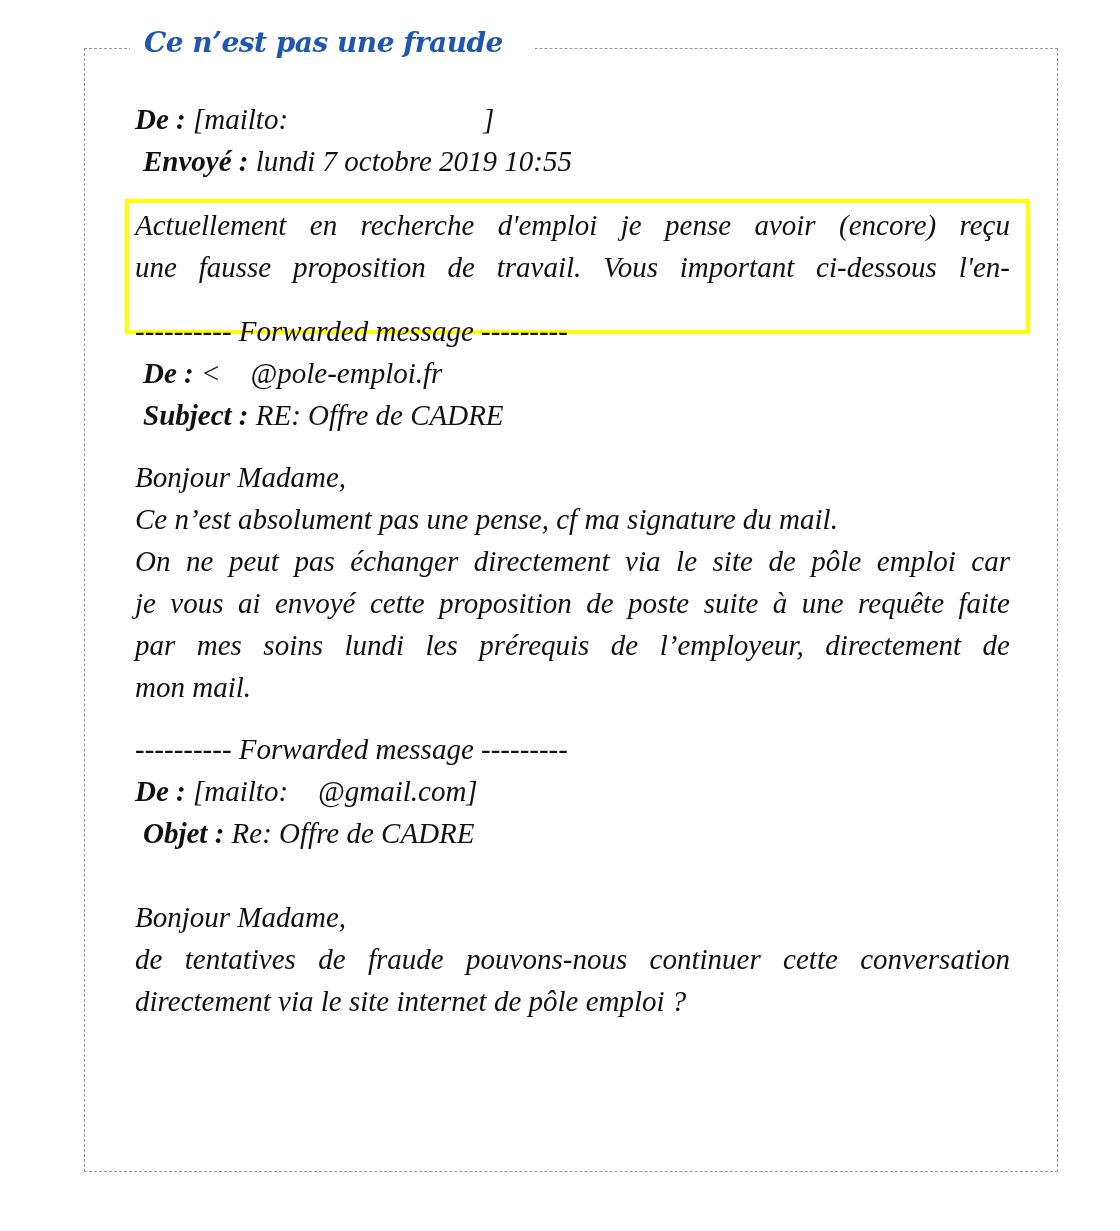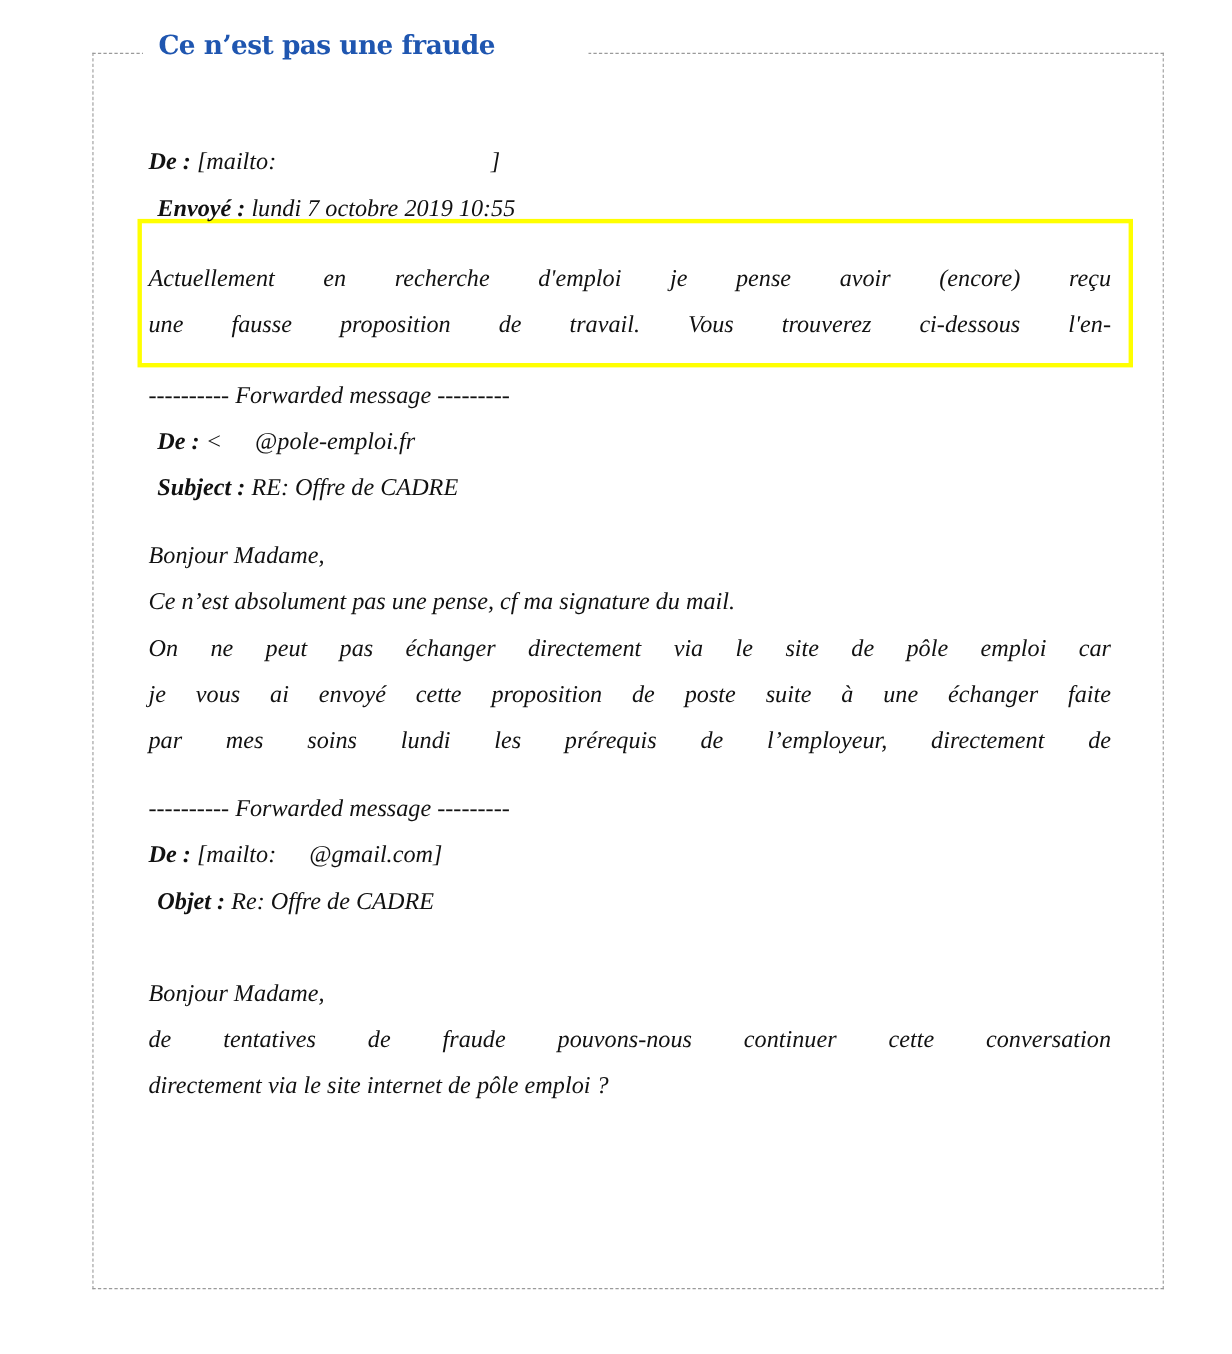--- a/index.html
+++ b/index.html
@@ -25,41 +25,41 @@
       box-sizing: border-box;
     }
     .legend-title {
       position: absolute;
       left: 130px;
       top: 26px;
       padding: 0 14px;
       background: #ffffff;
       font-family: "DejaVu Serif", "Liberation Serif", serif;
       font-weight: bold;
-      font-size: 24px;
+      font-style: italic;
+      font-size: 28px;
       color: #1f56b0;
       letter-spacing: -0.5px;
     }
     .title-gap {
       position: absolute;
       left: 130px;
       top: 40px;
       width: 405px;
       height: 16px;
       background: #ffffff;
     }
     .content {
       position: absolute;
       left: 135px;
       top: 98px;
       width: 875px;
       font-style: italic;
-      font-size: 22px;
+      font-size: 29px;
       line-height: 42px;
-      margin-top: 28px;
     }
     .line { display: block; white-space: nowrap; }
     .lbl { font-weight: bold; font-style: italic; }
     .indent1 { padding-left: 8px; }
     .gap-s { height: 22px; }
     .gap-m { height: 20px; }
     .gap-l { height: 42px; }
     .highlight {
       position: absolute;
       left: 125px;
@@ -92,41 +92,42 @@
     <span>[mailto:</span><span class="blank" style="width:195px"></span><span>]</span>
   </span>
   <span class="line indent1">
     <span class="lbl">Envoyé :</span>
     <span>lundi 7 octobre 2019 10:55</span>
   </span>
 
   <div class="gap-s"></div>
 
   <span class="line just">Actuellement en recherche d'emploi je pense avoir (encore) reçu</span>
-  <span class="line just">une fausse proposition de travail. Vous trouverez ci-dessous l'en-</span>
+  <span class="line just">une fausse proposition de travail. Vous important ci-dessous l'en-</span>
 
   <div class="gap-s"></div>
 
   <span class="line">---------- Forwarded message ---------</span>
   <span class="line indent1">
     <span class="lbl">De :</span>
     <span>&lt;</span><span class="blank" style="width:30px"></span><span>@pole-emploi.fr</span>
   </span>
   <span class="line indent1">
     <span class="lbl">Subject :</span>
     <span>RE: Offre de CADRE</span>
   </span>
 
   <div class="gap-m"></div>
 
   <span class="line">Bonjour Madame,</span>
   <span class="line">Ce n’est absolument pas une pense, cf ma signature du mail.</span>
   <span class="line just">On ne peut pas échanger directement via le site de pôle emploi car</span>
-  <span class="line just">je vous ai envoyé cette proposition de poste suite à une échanger faite</span>
+  <span class="line just">je vous ai envoyé cette proposition de poste suite à une requête faite</span>
   <span class="line just">par mes soins lundi les prérequis de l’employeur, directement de</span>
+  <span class="line">mon mail.</span>
 
   <div class="gap-m"></div>
 
   <span class="line">---------- Forwarded message ---------</span>
   <span class="line">
     <span class="lbl">De :</span>
     <span>[mailto:</span><span class="blank" style="width:30px"></span><span>@gmail.com]</span>
   </span>
   <span class="line indent1">
     <span class="lbl">Objet :</span>

